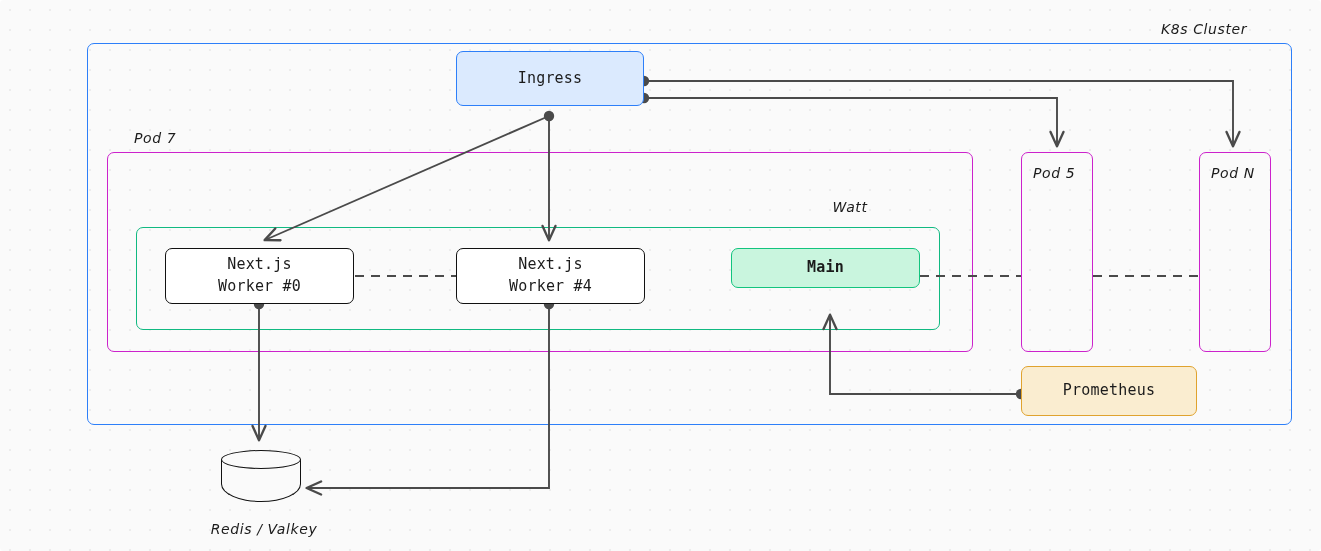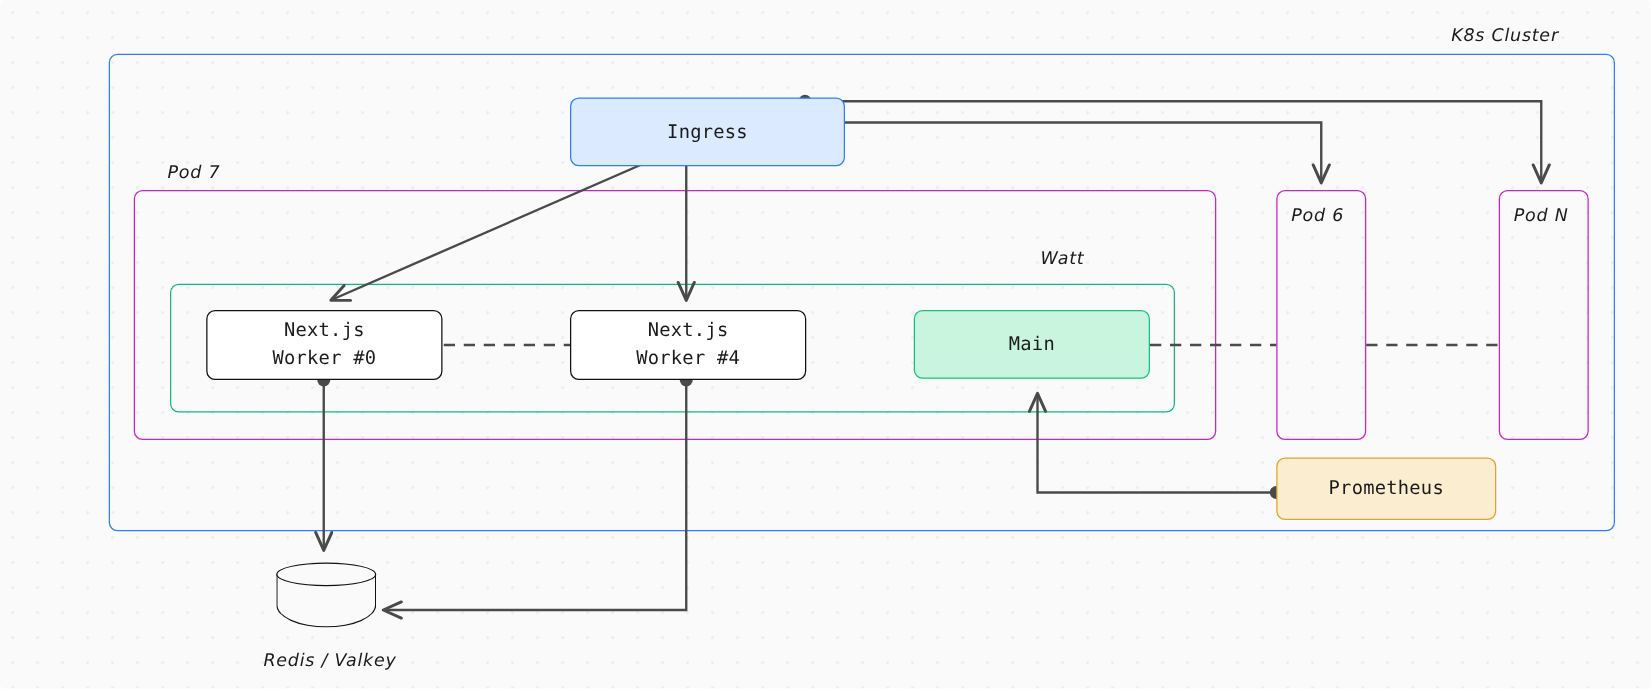--- a/index.html
+++ b/index.html
@@ -111,21 +111,21 @@
 
   <div class="frame frame-watt" style="left:136px; top:227px; width:804px; height:103px;"></div>
 
   <div class="frame frame-pod" style="left:1021px; top:152px; width:72px; height:200px;"></div>
 
   <div class="frame frame-pod" style="left:1199px; top:152px; width:72px; height:200px;"></div>
 
   <div class="hand hand-c" style="left:1204px; top:21px;">K8s Cluster</div>
   <div class="hand" style="left:134px; top:130px;">Pod 7</div>
   <div class="hand hand-c" style="left:836px; top:199px;margin-left:14px;">Watt</div>
-  <div class="hand" style="left:1033px; top:165px;">Pod 6</div>
+  <div class="hand" style="left:1033px; top:165px;">Pod 5</div>
   <div class="hand" style="left:1211px; top:165px;">Pod N</div>
 
   <svg class="wires" width="1321" height="551">
     <defs>
       <marker id="arrow" markerWidth="11" markerHeight="11" refX="8.4" refY="4" orient="auto" markerUnits="strokeWidth">
         <path d="M1,0.6 L8.6,4 L1,7.4" fill="none" stroke="#4a4a4a" stroke-width="1.25" stroke-linecap="round" stroke-linejoin="round"></path>
       </marker>
     </defs>
     <g fill="none" stroke="#4a4a4a" stroke-width="1.9" stroke-linecap="butt" stroke-linejoin="miter">
 
@@ -151,29 +151,29 @@
     <g fill="#4a4a4a">
       <circle cx="644" cy="81" r="5.2"></circle>
       <circle cx="644" cy="98" r="5.2"></circle>
       <circle cx="549" cy="116" r="5.2"></circle>
       <circle cx="259" cy="304" r="5.2"></circle>
       <circle cx="549" cy="304" r="5.2"></circle>
       <circle cx="1021" cy="394" r="5.2"></circle>
     </g>
   </svg>
 
-  <div class="node node-ingress" style="left:456px; top:78px; width:220px; height:55px;">Ingress</div>
+  <div class="node node-ingress" style="left:456px; top:51px; width:188px; height:55px;">Ingress</div>
 
   <div class="node node-worker" style="left:165px; top:248px; width:189px; height:56px;">Next.js
 Worker #0</div>
 
   <div class="node node-worker" style="left:456px; top:248px; width:189px; height:56px;">Next.js
 Worker #4</div>
 
-  <div class="node node-main" style="left:731px; top:248px; width:189px; height:55px;">Main</div>
+  <div class="node node-main" style="left:731px; top:248px; width:189px; height:40px;font-weight:bold;">Main</div>
 
   <div class="node node-prom" style="left:1021px; top:366px; width:176px; height:50px;">Prometheus</div>
 
   <div style="position:absolute; left:221px; top:450px; width:80px; height:52px;">
     <div class="cyl-body" style="left:0; top:9px; width:80px; height:43px;"></div>
     <div class="cyl-top" style="left:0; top:0; width:80px; height:19px;"></div>
   </div>
   <div class="hand hand-c" style="left:264px; top:521px;">Redis / Valkey</div>
 
 </div>

